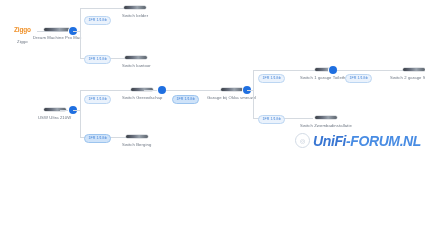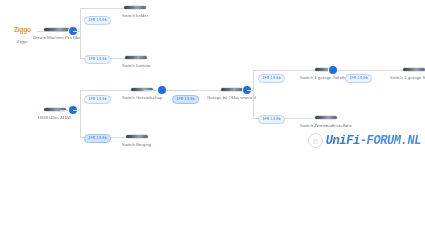--- a/index.html
+++ b/index.html
@@ -71,24 +71,23 @@
     display:flex;align-items:center;gap:3px;
     opacity:.95;
   }
   .wm-ring{
     width:13px;height:13px;border-radius:50%;
     border:1px solid #cfd8e3;
     display:flex;align-items:center;justify-content:center;
     font-size:6px;color:#b9c4d2;
   }
   .wm-text{
-    font-size:12px;font-style:italic;font-weight:700;
+    font-size:14px;font-style:italic;font-weight:700;
     color:#2f6fd0;letter-spacing:-.4px;line-height:1;
     white-space:nowrap;
-    font-family:Liberation Mono, monospace;
   }
   .wm-text .lite{color:#3f86e2;}
 </style>
 </head>
 <body>
 
 <div id="topology">
 
   <div class="isp" style="left:14px;top:27px;">
     <div class="isp-mark">Ziggo</div>

